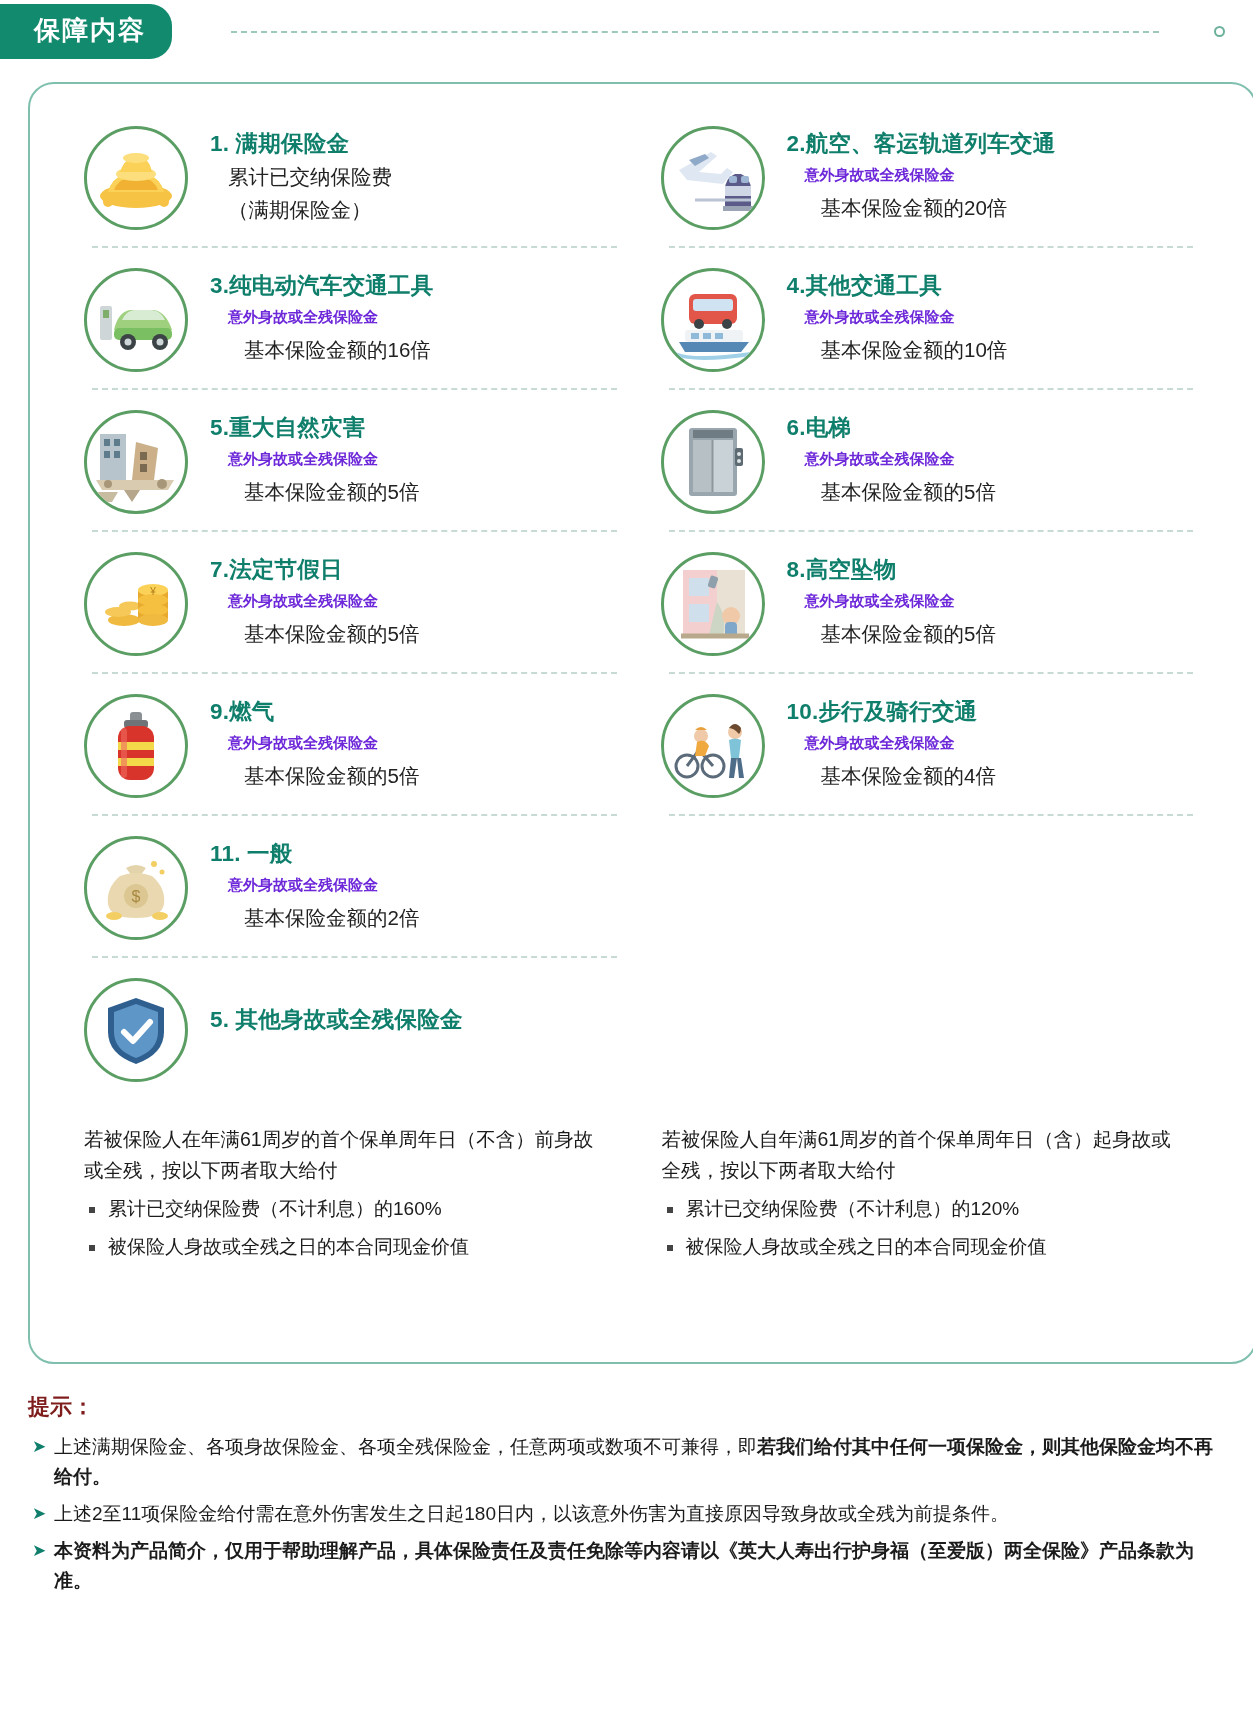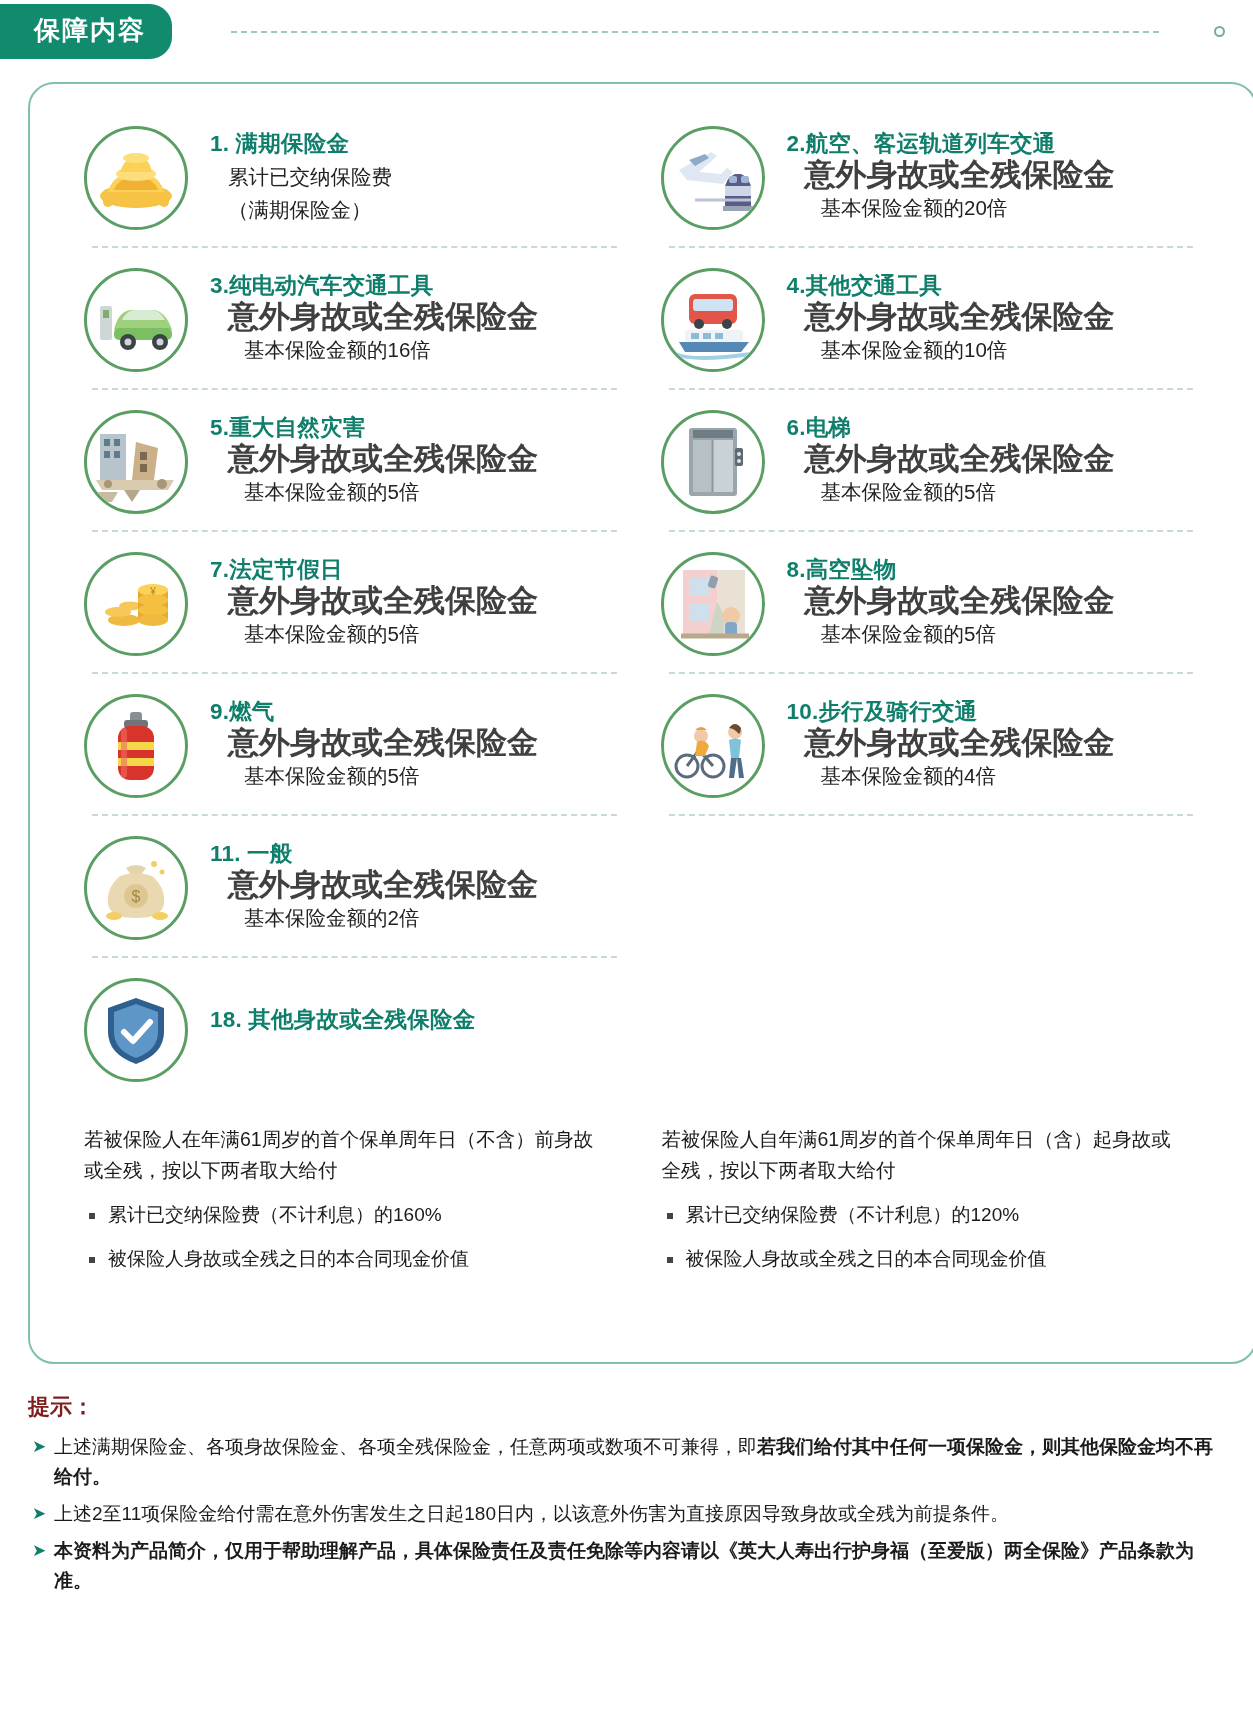--- a/index.html
+++ b/index.html
@@ -104,27 +104,26 @@
   }
   .ttl {
     color:#0f7f6c;
     font-weight:bold;
     font-size:22.5px;
     line-height:31px;
     letter-spacing:0.2px;
     white-space:nowrap;
   }
   .ttl2 {
-    color:#404040;
+    color:#6d28d9;
     font-weight:bold;
-    font-size:31px;
+    font-size:15px;
     line-height:31px;
     padding-left:18px;
     white-space:nowrap;
-    text-align:center;
   }
   .sub {
     color:#222;
     font-size:20.5px;
     line-height:30px;
     padding-left:18px;
     padding-top:3px;
     white-space:nowrap;
   }
   .sub.indent2 { padding-left:34px; }
@@ -143,21 +142,21 @@
     font-size:19.5px;
     line-height:31px;
     color:#1b1b1b;
   }
   .note-li {
     font-size:19px;
     line-height:30px;
     color:#1b1b1b;
     position:relative;
     padding-left:24px;
-    margin-top:14px;
+    margin-top:8px;
   }
   .note-li:before {
     content:"";
     position:absolute;
     left:5px; top:13px;
     width:6px; height:6px;
     background:#444;
   }
 
   
@@ -498,21 +497,21 @@
     <div class="row">
       <div class="cell">
         <div class="icon-wrap">
           <svg width="96" height="96" viewBox="0 0 96 96">
             <path d="M48 16 L76 26 v24 q0 22 -28 32 q-28 -10 -28 -32 V26z" fill="#2f5f8f"></path>
             <path d="M48 22 L70 30 v20 q0 18 -22 26 q-22 -8 -22 -26 V30z" fill="#5f96c8"></path>
             <path d="M36 50 l9 9 l17 -19" stroke="#ffffff" stroke-width="6" fill="none" stroke-linecap="round" stroke-linejoin="round"></path>
           </svg>
         </div>
         <div class="txt" style="padding-top:30px;">
-          <div class="ttl">18. 其他身故或全残保险金</div>
+          <div class="ttl">5. 其他身故或全残保险金</div>
         </div>
       </div>
       <div class="cell empty"></div>
     </div>
 
   </div>
 
   <div class="notes">
     <div class="note-col">
       <div class="note-p">若被保险人在年满61周岁的首个保单周年日（不含）前身故或全残，按以下两者取大给付</div>

